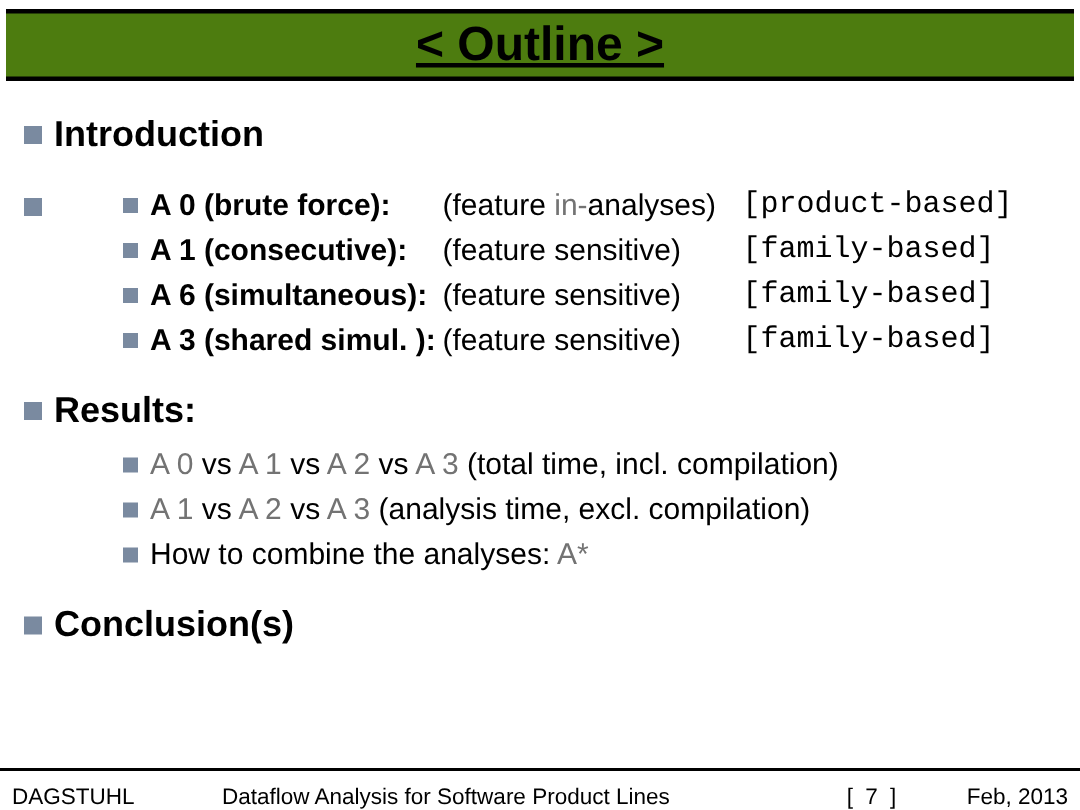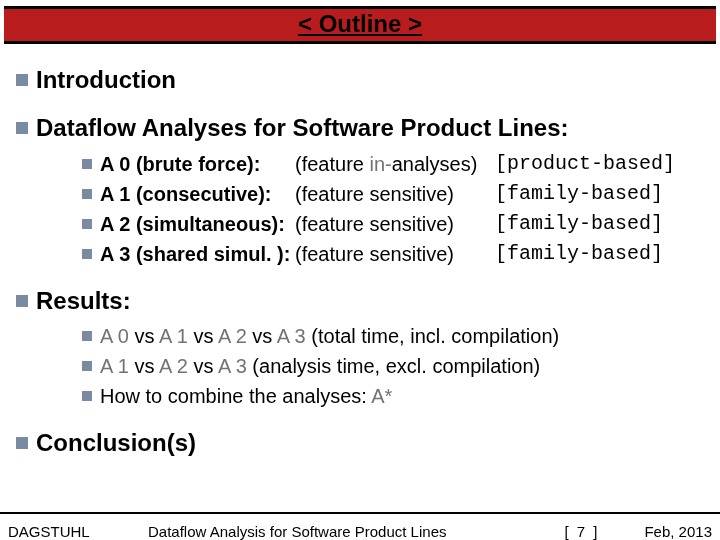--- a/index.html
+++ b/index.html
@@ -14,26 +14,26 @@
   }
   .slide {
     width: 720px;
     height: 540px;
     position: relative;
     box-sizing: border-box;
   }
   .title-band {
     box-sizing: border-box;
     margin: 6px 4px 0 4px;
-    background: #b91c1c;
+    background: #4d7c0f;
     border-top: 3px solid #000;
     border-bottom: 3px solid #000;
     text-align: center;
     font-weight: bold;
-    font-size: 24px;
+    font-size: 32px;
     line-height: 1.25;
     text-decoration: underline;
     padding: 0 0 2px 0;
   }
   .content {
     padding: 4px 12px 0 12px;
   }
   ul.top {
     list-style: none;
     margin: 0;
@@ -117,41 +117,40 @@
 <div class="slide">
 
   <div class="title-band">&lt; Outline &gt;</div>
 
   <div class="content">
     <ul class="top">
 
       <li>Introduction</li>
 
       <li>
-        <span>Dataflow Analyses for Software Product Lines:</span>
         <ul class="sub">
           <li>
             <div class="algrow">
               <span class="c1">A 0 (brute force):</span>
               <span class="c2">
                 <span>(feature </span><span class="red">in-</span><span>analyses)</span>
               </span>
               <span class="c3">[product-based]</span>
             </div>
           </li>
           <li>
             <div class="algrow">
               <span class="c1">A 1 (consecutive):</span>
               <span class="c2">(feature sensitive)</span>
               <span class="c3">[family-based]</span>
             </div>
           </li>
           <li>
             <div class="algrow">
-              <span class="c1">A 2 (simultaneous):</span>
+              <span class="c1">A 6 (simultaneous):</span>
               <span class="c2">(feature sensitive)</span>
               <span class="c3">[family-based]</span>
             </div>
           </li>
           <li>
             <div class="algrow">
               <span class="c1">A 3 (shared simul. ):</span>
               <span class="c2">(feature sensitive)</span>
               <span class="c3">[family-based]</span>
             </div>

